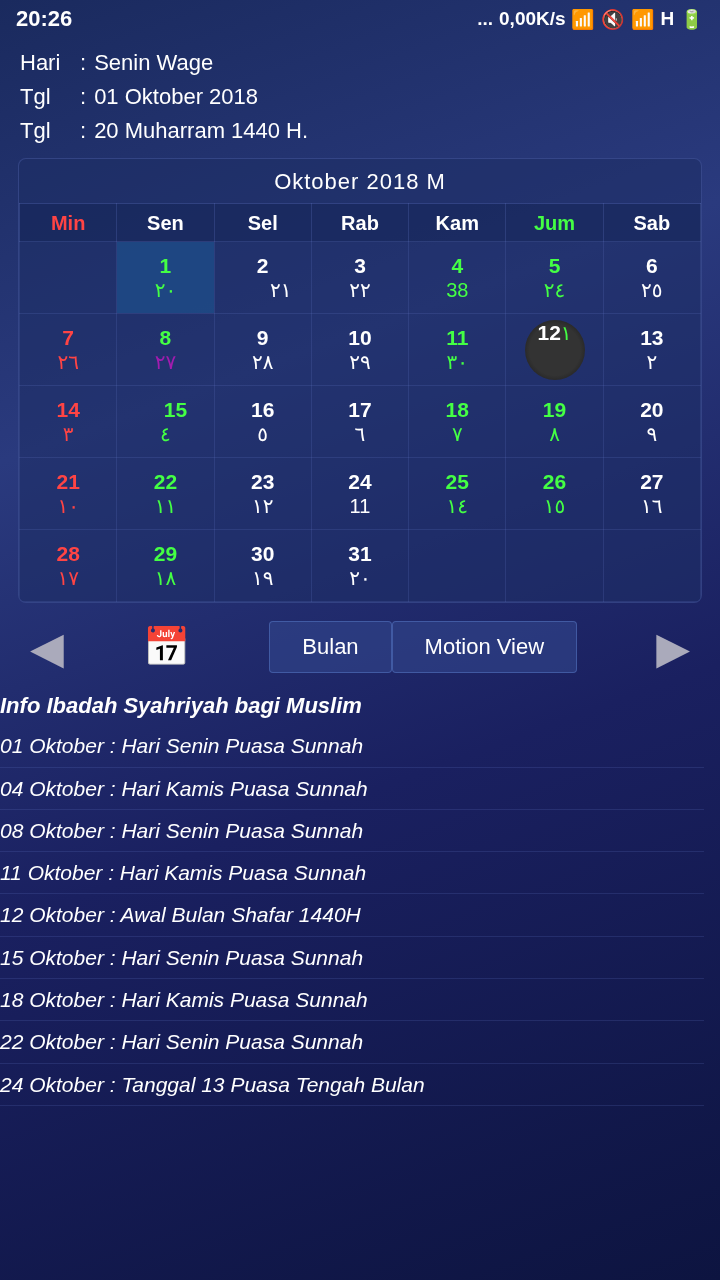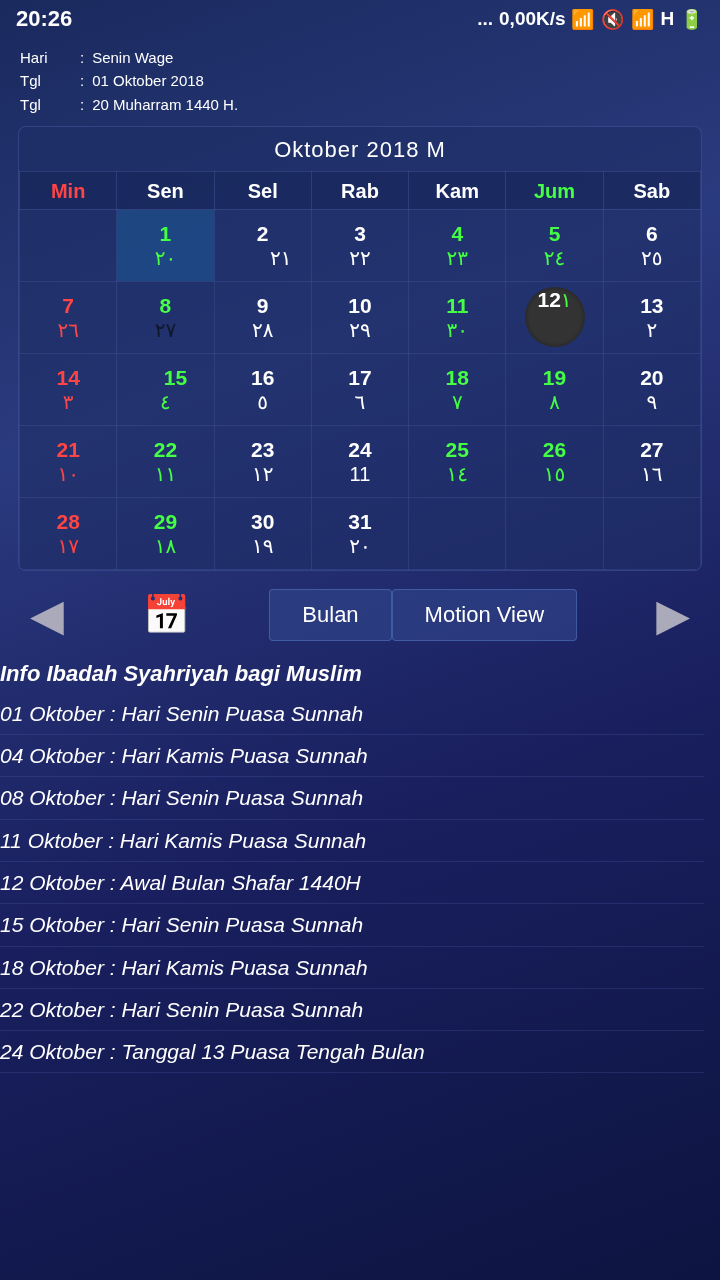--- a/index.html
+++ b/index.html
@@ -24,21 +24,21 @@
     }
     #status-right {
       display: flex;
       align-items: center;
       gap: 6px;
       font-size: 19px;
     }
     
     #date-info {
       padding: 8px 20px 6px 20px;
-      font-size: 15px;
+      font-size: 22px;
       line-height: 1.55;
     }
     #date-info .row { display: flex; gap: 8px; }
     #date-info .label { color: #fff; font-weight: normal; width: 52px; }
     #date-info .sep { color: #fff; }
     #date-info .val { color: #fff; }
     
     #calendar-container {
       margin: 4px 18px 8px 18px;
       background: rgba(30, 45, 100, 0.55);
@@ -225,21 +225,21 @@
           </td>
           <td>
             <div class="cell-inner">
               <span class="greg-num" style="color:#fff;">3</span>
               <span class="hijri-num" style="color:#fff;">٢٢</span>
             </div>
           </td>
           <td>
             <div class="cell-inner">
               <span class="greg-num" style="color:#44ff44;">4</span>
-              <span class="hijri-num" style="color:#44ff44;">٢٣</span>
+              <span class="hijri-num" style="color:#44ff44;">38</span>
             </div>
           </td>
           <td>
             <div class="cell-inner">
               <span class="greg-num" style="color:#44ff44;">5</span>
               <span class="hijri-num" style="color:#44ff44;">٢٤</span>
             </div>
           </td>
           <td>
             <div class="cell-inner">
@@ -251,21 +251,21 @@
         <tr>
           <td>
             <div class="cell-inner">
               <span class="greg-num" style="color:#ff4444;">7</span>
               <span class="hijri-num" style="color:#ff4444;">٢٦</span>
             </div>
           </td>
           <td>
             <div class="cell-inner">
               <span class="greg-num" style="color:#44ff44;">8</span>
-              <span class="hijri-num" style="color:#0f172a;">٢٧</span>
+              <span class="hijri-num" style="color:#a21caf;">٢٧</span>
             </div>
           </td>
           <td>
             <div class="cell-inner">
               <span class="greg-num" style="color:#fff;">9</span>
               <span class="hijri-num" style="color:#fff;">٢٨</span>
             </div>
           </td>
           <td>
             <div class="cell-inner">

